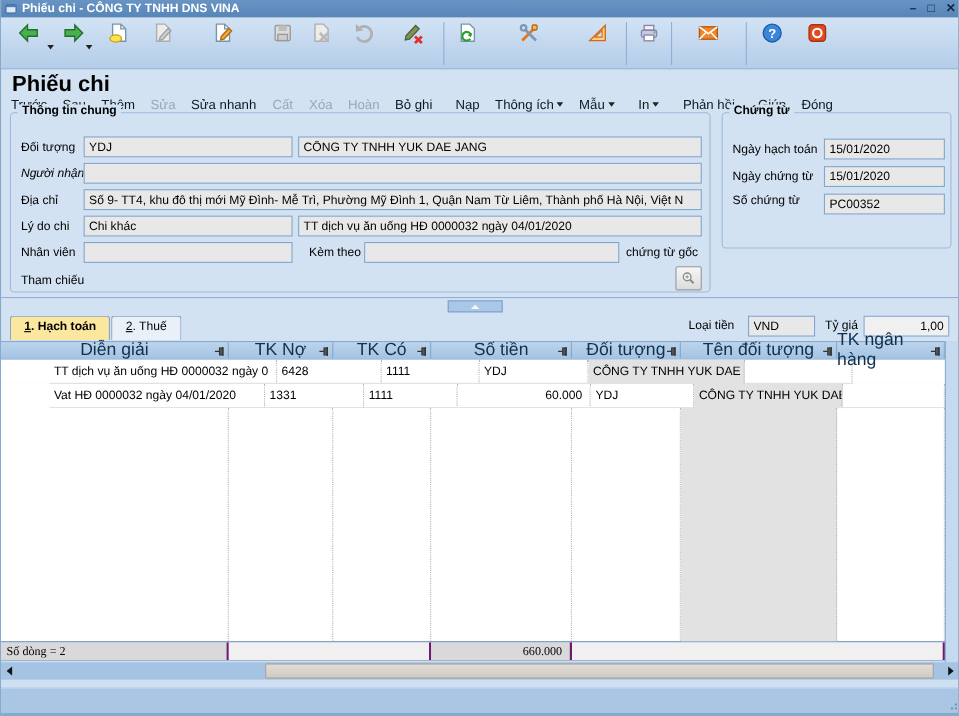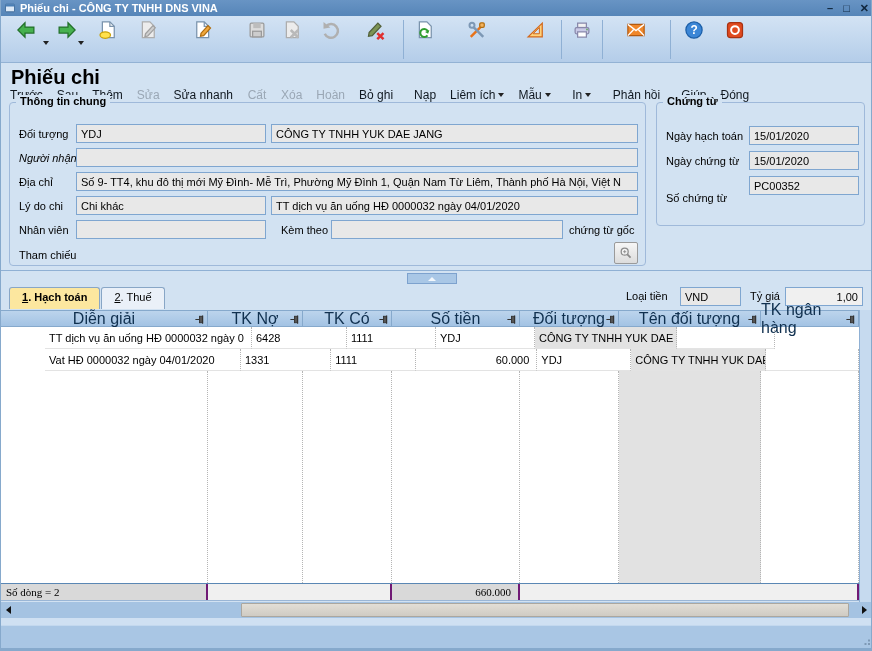--- a/index.html
+++ b/index.html
@@ -222,21 +222,21 @@
     <div class="tbtn">
       <span class="ticon">
           <svg viewBox="0 0 16 16">
             <path d="M3 13.5 L11 5.5" stroke="#e8731a" stroke-width="2"></path>
             <rect x="10.2" y="2.2" width="3.6" height="3.6" rx="1" fill="#f5b35c" stroke="#b06d10"></rect>
             <path d="M13 13.5 L5 5.5" stroke="#7d98b5" stroke-width="2"></path>
             <circle cx="4" cy="4.2" r="2" fill="none" stroke="#7d98b5" stroke-width="1.6"></circle>
           </svg>
         </span>
       <span class="tlbl">
-          <span>Liêm ích</span>
+          <span>Thông ích</span>
           <span class="tri-down"></span>
         </span>
     </div>
     <div class="tbtn">
       <span class="ticon">
           <svg viewBox="0 0 16 16">
             <path d="M2.5 13.5 L13.8 13.5 L13.8 2.5 z" fill="#ffd27a" stroke="#d2691e"></path>
             <path d="M6.5 11 L11.5 11 L11.5 6 z" fill="#d2e2f2" stroke="#d2691e" stroke-width="0.8"></path>
           </svg>
         </span>
@@ -325,21 +325,21 @@
       </svg>
   </div>
 
   <div class="groupbox" id="group-doc">
     <span class="gtitle">Chứng từ</span>
   </div>
   <span class="flabel" style="left:665px; top:130px;">Ngày hạch toán</span>
   <input class="finput" style="left: 748px; top: 126px; width: 110px;" readonly="" value="15/01/2020">
   <span class="flabel" style="left:665px; top:155px;">Ngày chứng từ</span>
   <input class="finput" style="left: 748px; top: 151px; width: 110px;" readonly="" value="15/01/2020">
-  <span class="flabel" style="left:665px; top:192px;text-align:right;">Số chứng từ</span>
+  <span class="flabel" style="left:665px; top:176px;text-align:right;">Số chứng từ</span>
   <input class="finput" style="left: 748px; top: 176px; width: 110px;" readonly="" value="PC00352">
 
   <div class="split-line"></div>
   <div class="split-btn">
     <span class="tri-up-sm"></span>
   </div>
 
   <div class="tabs">
     <div class="tab active"><span class="u">1</span><span>. Hạch toán</span></div>
     <div class="tab inactive"><span class="u">2</span><span>. Thuế</span></div>

